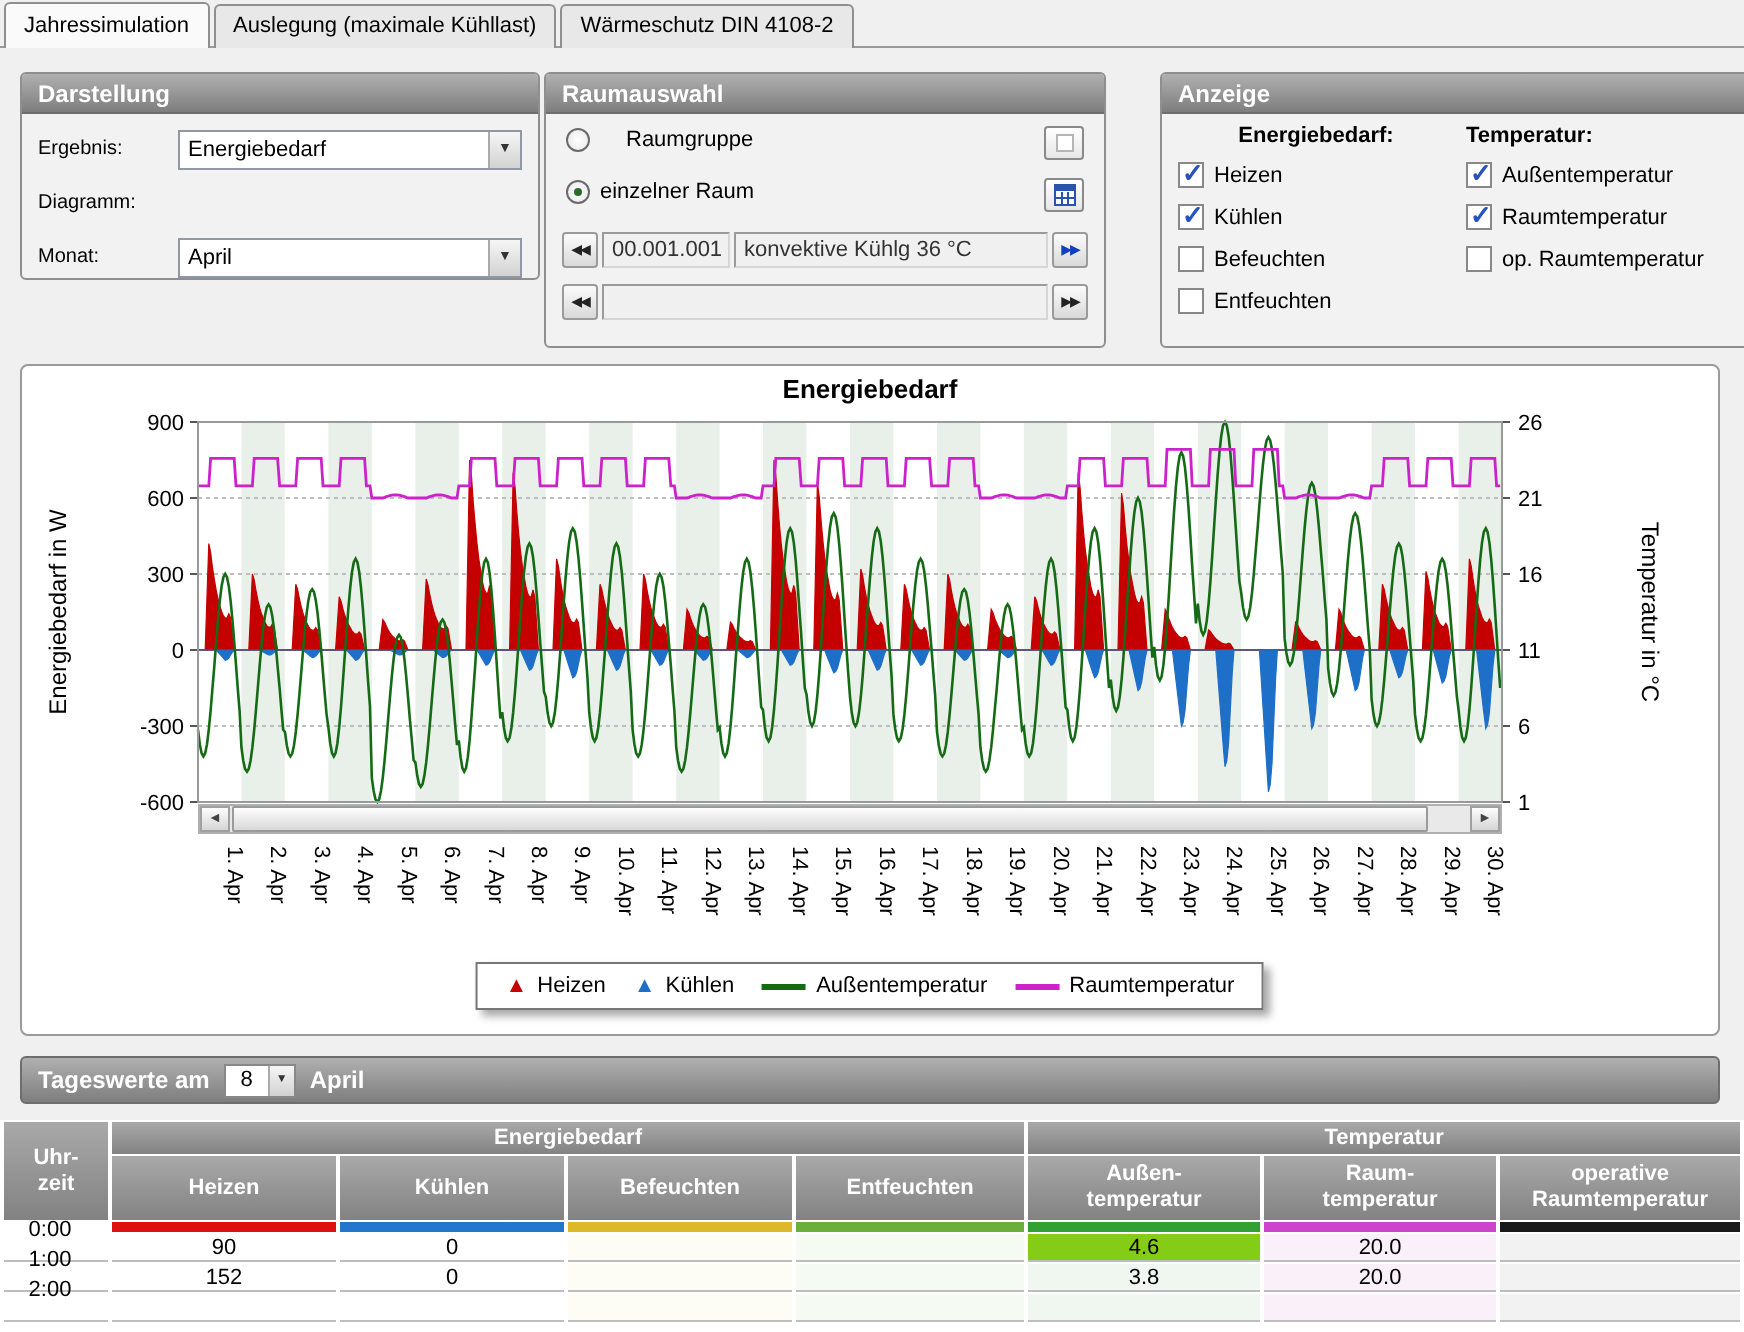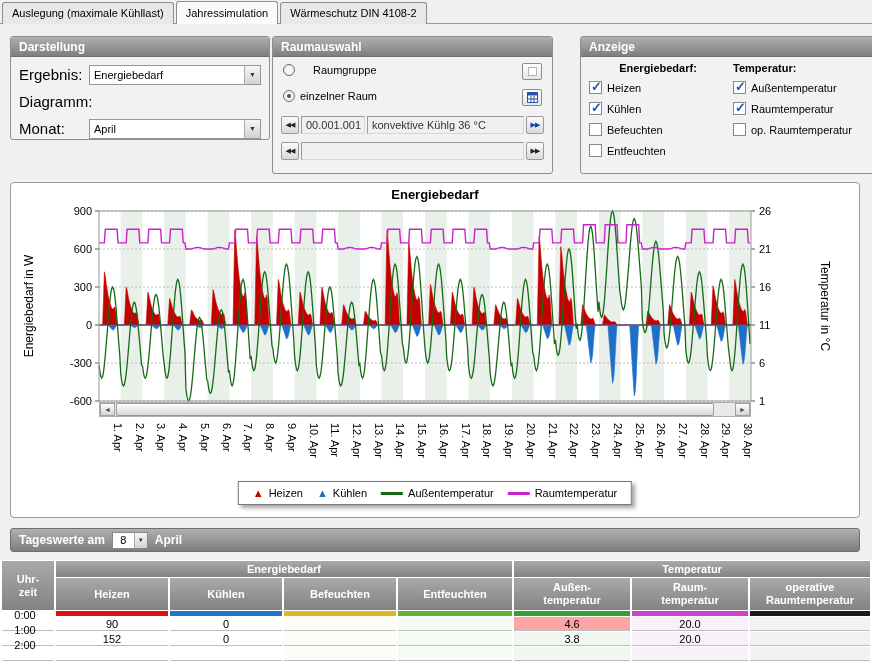--- a/index.html
+++ b/index.html
@@ -17,21 +17,21 @@
   
   .panel { position:absolute; border:1px solid #8f8f8f; border-radius:3px; background:#f2f2f2; overflow:hidden; }
   .panel-hd { height:20px; line-height:20px; padding-left:8px; font-weight:bold; font-size:12px; color:#fff;
               background:linear-gradient(#b0b0b0,#7e7e7e); border-bottom:1px solid #6e6e6e; }
   .panel-bd { position:absolute; left:0; right:0; top:21px; bottom:0; }
   #panel-darstellung { left:10px; top:36px; width:260px; height:104px; }
   #panel-raumauswahl { left:272px; top:36px; width:281px; height:138px; }
   #panel-anzeige     { left:580px; top:36px; width:324px; height:138px; }
 
   .d-row { display:flex; align-items:center; height:21px; margin:6px 8px 0 8px; }
-  .d-label { width:70px; font-size:15px; }
+  .d-label { width:70px; font-size:10px; }
   .combo { flex:1; height:20px; background:#fff; border:1px solid #8e99a8; display:flex; align-items:center; }
   .combo-txt { flex:1; padding:0 4px; font-size:11px; white-space:nowrap; overflow:hidden; }
   .combo-btn { width:16px; height:18px; background:linear-gradient(#f6f6f6,#d2d2d2); border-left:1px solid #aaa;
                display:flex; align-items:center; justify-content:center; font-size:7px; color:#333; }
 
   .rr { position:absolute; left:10px; display:flex; align-items:center; gap:5px; font-size:11px; }
   .radio { width:12px; height:12px; border-radius:50%; border:1px solid #6a6a6a; background:radial-gradient(#fff,#e6e6e6); position:relative; }
   .radio.sel::after { content:''; position:absolute; inset:3px; border-radius:50%; background:#2c6b2c; }
   .mini-btn { position:absolute; right:10px; width:20px; height:17px; border:1px solid #8a8a8a; border-radius:2px;
               background:linear-gradient(#ffffff,#e6e6e6); display:flex; align-items:center; justify-content:center; }
@@ -90,22 +90,22 @@
   td.time-td { text-align:right; padding-right:6px; border-bottom:1px solid #bdbdbd; background:#fff; overflow:visible; }
   tr.strip-row td.time-td { border-bottom:none; }
   td.time-td span { position:relative; top:-9px; }
 </style>
 </head>
 <body>
 
 <div class="screen">
 
   <div class="tabbar" id="tabbar">
+      <div class="tab active">Jahressimulation</div>
       <div class="tab">Auslegung (maximale Kühllast)</div>
-      <div class="tab active">Jahressimulation</div>
       <div class="tab">Wärmeschutz DIN 4108-2</div>
     </div>
   <div class="tabline"></div>
 
   <div class="panel" id="panel-darstellung">
     <div class="panel-hd">Darstellung</div>
     <div class="panel-bd" id="darstellung-rows">
         <div class="d-row">
           <span class="d-label">Ergebnis:</span>
           <div class="combo">
@@ -372,21 +372,21 @@
             <td class="strip" style="background:#33a033"></td>
             <td class="strip" style="background:#cc44cc"></td>
             <td class="strip" style="background:#1a1a1a"></td>
           </tr>
           <tr class="data-row">
             <td class="time-td"><span>0:00</span></td>
             <td style="background:#ffffff">90</td>
             <td style="background:#ffffff">0</td>
             <td style="background:#fdfdf5"></td>
             <td style="background:#f5faf2"></td>
-            <td style="background:#fca5a5">4.6</td>
+            <td style="background:#84cc16">4.6</td>
             <td style="background:#faf0fa">20.0</td>
             <td style="background:#f2f2f2"></td>
           </tr>
           <tr class="data-row">
             <td class="time-td"><span>1:00</span></td>
             <td style="background:#ffffff">152</td>
             <td style="background:#ffffff">0</td>
             <td style="background:#fdfdf5"></td>
             <td style="background:#f5faf2"></td>
             <td style="background:#f0f7f0">3.8</td>

